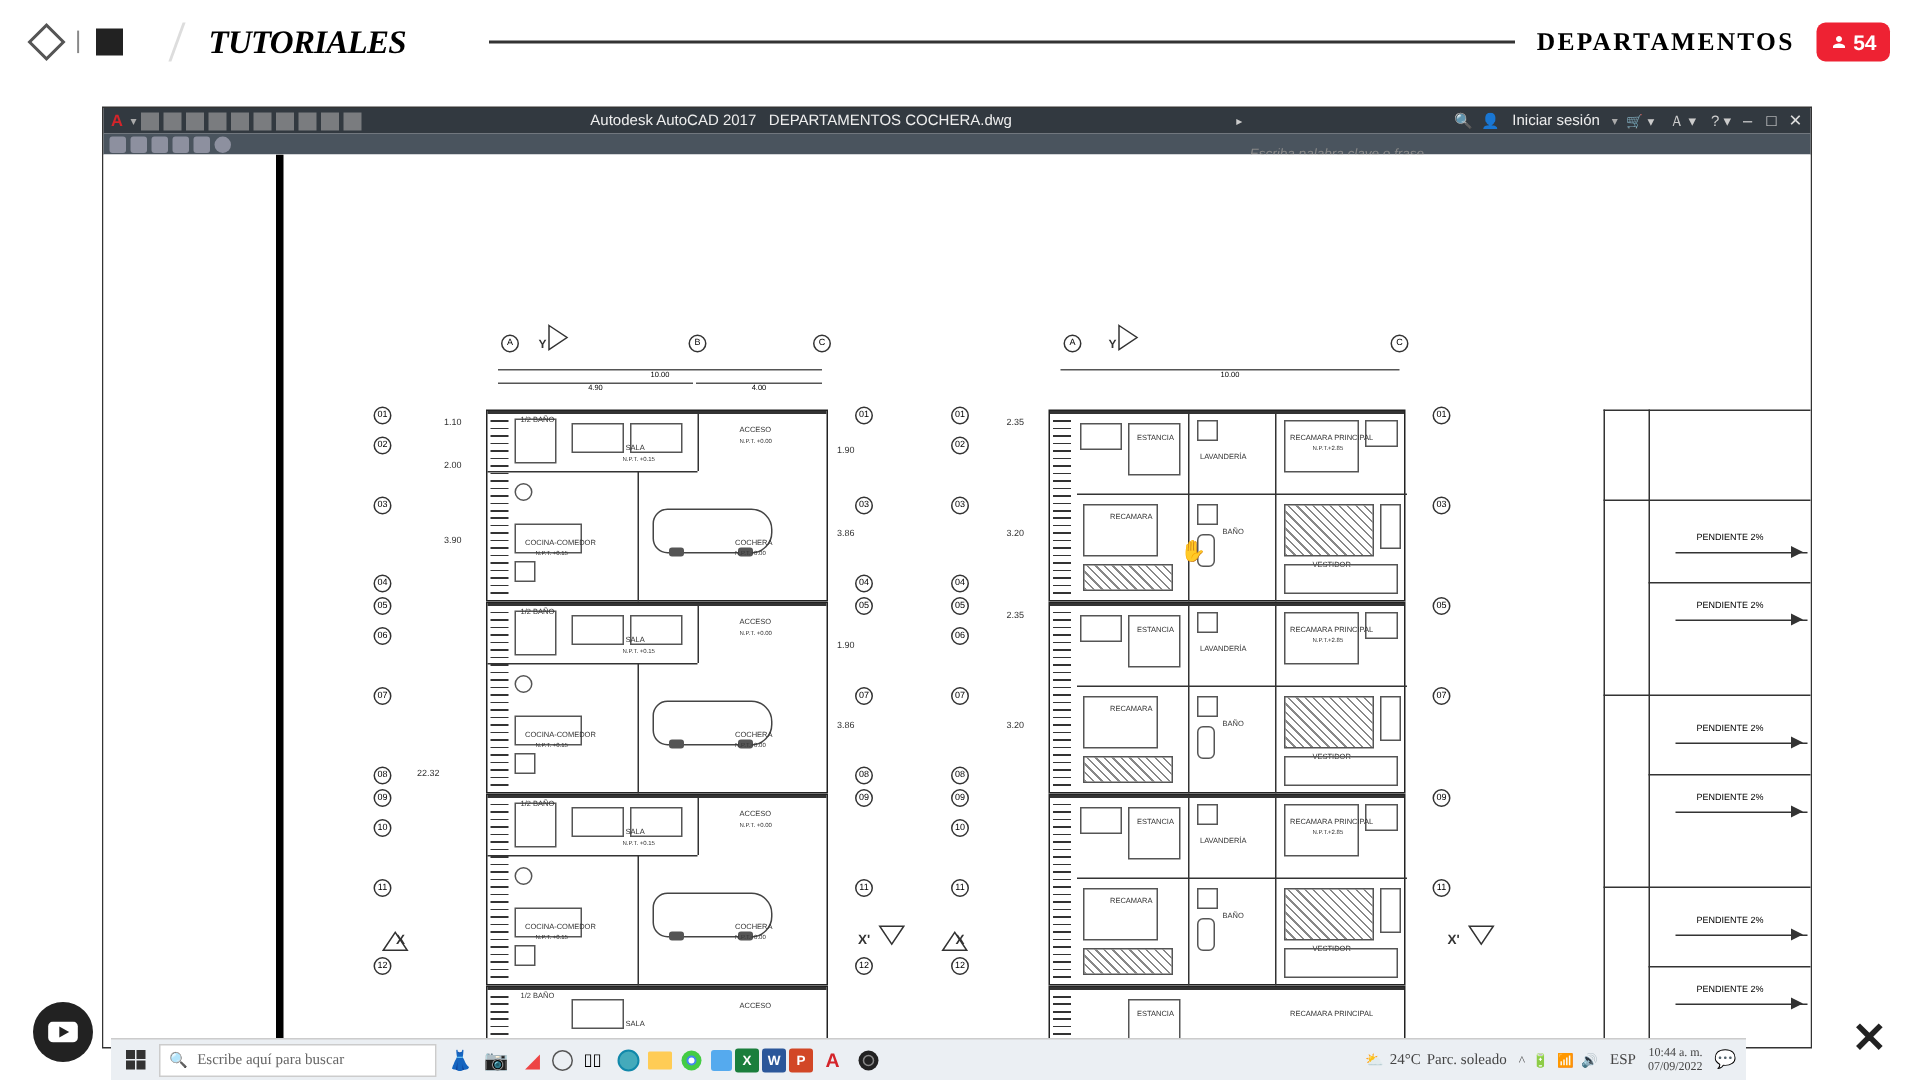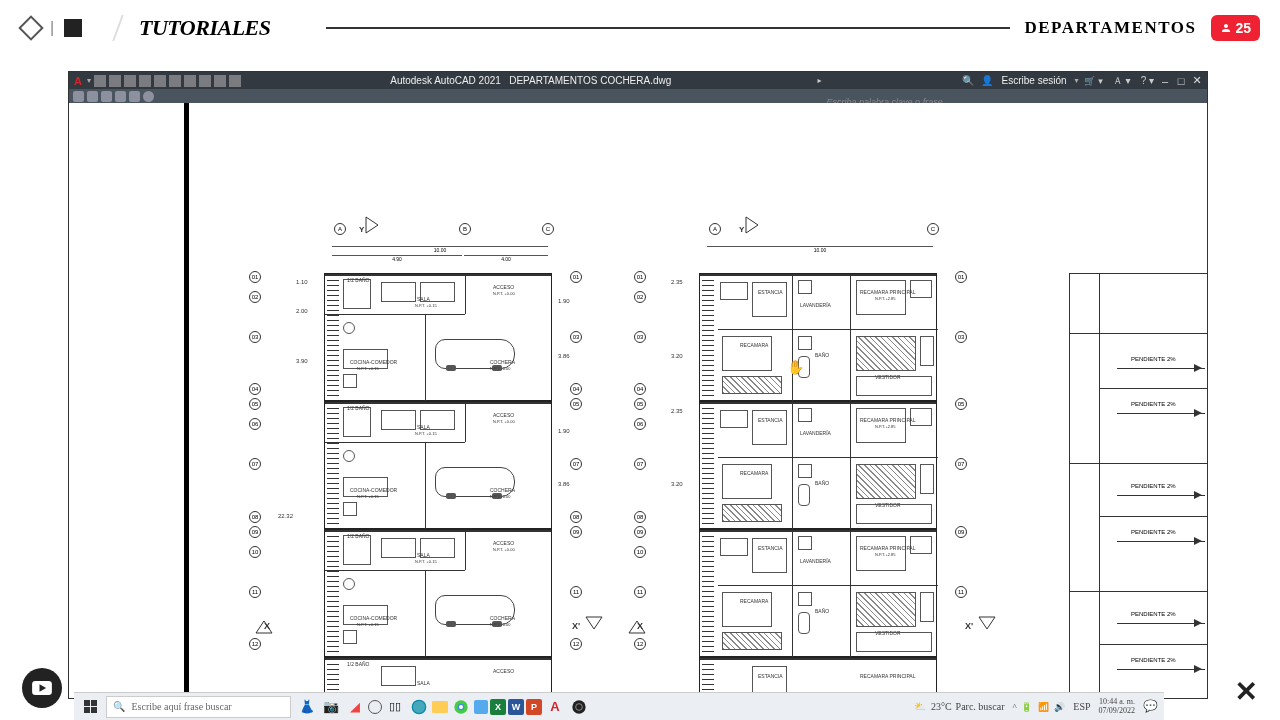--- a/index.html
+++ b/index.html
@@ -87,44 +87,44 @@
   </div>
   <div class="banner-skew">
       <div class="banner-title">TUTORIALES</div>
     </div>
   <div class="banner-line"></div>
   <div class="banner-right">DEPARTAMENTOS</div>
   <div class="sub-badge">
     <svg width="12" height="12" viewBox="0 0 24 24" fill="#fff">
         <path d="M12 12c2.2 0 4-1.8 4-4s-1.8-4-4-4-4 1.8-4 4 1.8 4 4 4zm0 2c-2.7 0-8 1.3-8 4v2h16v-2c0-2.7-5.3-4-8-4z"></path>
       </svg>
-    <span>25</span>
+    <span>54</span>
   </div>
 </div>
 
 <div class="cad-window">
   <div class="cad-titlebar">
     <span class="cad-logo">A</span>
     <span style="color:#aaa;font-size:8px;margin-right:3px">▾</span>
     <div class="tb-ic"></div>
       <div class="tb-ic"></div>
       <div class="tb-ic"></div>
       <div class="tb-ic"></div>
       <div class="tb-ic"></div>
       <div class="tb-ic"></div>
       <div class="tb-ic"></div>
       <div class="tb-ic"></div>
       <div class="tb-ic"></div>
       <div class="tb-ic"></div>
-    <div class="cad-title"><span>Autodesk AutoCAD 2021</span>&nbsp;&nbsp;&nbsp;<span>DEPARTAMENTOS COCHERA.dwg</span></div>
+    <div class="cad-title"><span>Autodesk AutoCAD 2017</span>&nbsp;&nbsp;&nbsp;<span>DEPARTAMENTOS COCHERA.dwg</span></div>
     <span style="color:#ccc;font-size:8px;margin-right:5px">▸</span>
     <span class="cad-search">Escriba palabra clave o frase</span>
     <span style="color:#aaa;font-size:10px;margin-left:20px">🔍</span>
     <span style="color:#ccc;font-size:10px;margin-left:6px">👤</span>
-    <span class="cad-user">Escribe sesión</span>
+    <span class="cad-user">Iniciar sesión</span>
     <span style="color:#aaa;font-size:8px">▾</span>
     <span style="color:#ccc;font-size:9px;margin:0 6px">🛒 ▾</span>
     <span style="color:#ccc;font-size:10px;margin:0 4px">Ａ ▾</span>
     <span style="color:#ccc;font-size:10px;margin:0 6px">? ▾</span>
     <div class="cad-winbtns">
       <div class="cad-winbtn">–</div>
       <div class="cad-winbtn">□</div>
       <div class="cad-winbtn">✕</div>
     </div>
   </div>
@@ -433,21 +433,21 @@
   <div class="tb-start">
     <div class="tb-win">
         <span></span>
         <span></span>
         <span></span>
         <span></span>
       </div>
   </div>
   <div class="tb-search">
     <span>🔍</span>
-    <span>Escribe aquí frase buscar</span>
+    <span>Escribe aquí para buscar</span>
   </div>
   <div class="tb-apps">
     <div class="tb-app" style="font-size:13px">👗</div>
     <div class="tb-app" style="font-size:13px">📷</div>
     <div class="tb-app" style="font-size:13px;color:#e44">◢</div>
     <div class="tb-app" style="border:1.5px solid #555;border-radius:50%;width:14px;height:14px"></div>
     <div class="tb-app" style="font-size:11px">▯▯</div>
     <div class="tb-app">
         <svg width="16" height="16" viewBox="0 0 24 24">
           <circle cx="12" cy="12" r="10" fill="#4ab" stroke="#18a" stroke-width="2"></circle>
@@ -469,22 +469,22 @@
     <div class="tb-app">
         <svg width="16" height="16" viewBox="0 0 24 24">
           <circle cx="12" cy="12" r="10" fill="#222"></circle>
           <circle cx="12" cy="12" r="5" fill="none" stroke="#888" stroke-width="1.5"></circle>
         </svg>
       </div>
   </div>
   <div class="tb-right">
     <div class="tb-weather">
       <span>⛅</span>
-      <span>23°C</span>
-      <span>Parc. buscar</span>
+      <span>24°C</span>
+      <span>Parc. soleado</span>
     </div>
     <div class="tb-tray">
       <span>^</span>
       <span>🔋</span>
       <span>📶</span>
       <span>🔊</span>
     </div>
     <span>ESP</span>
     <div class="tb-clock">
       <div>10:44 a. m.</div>

